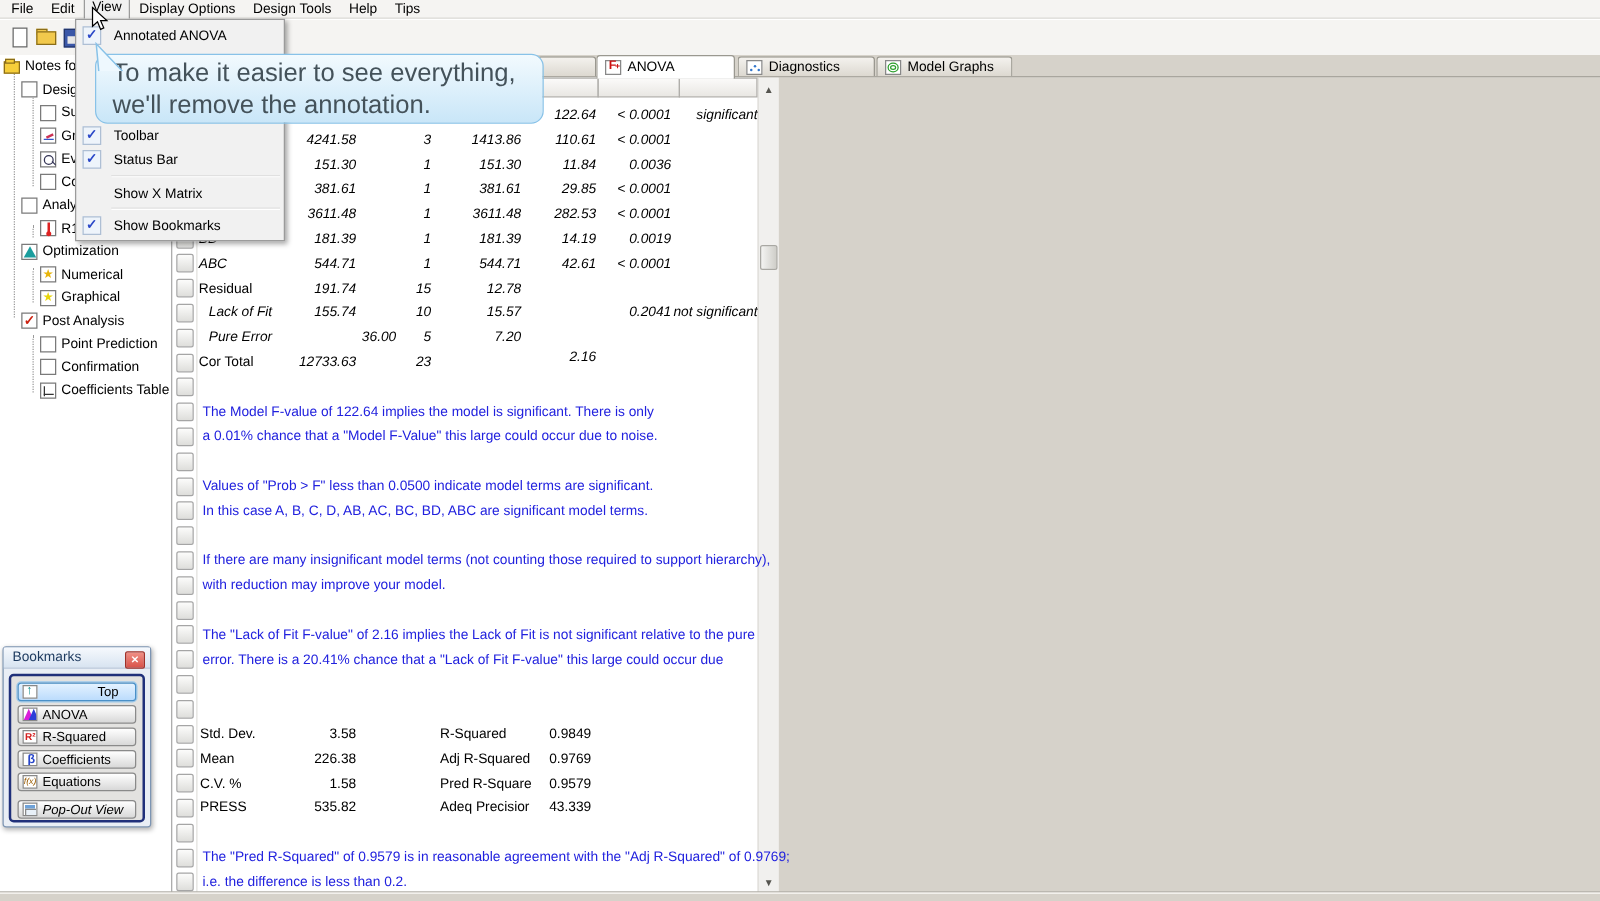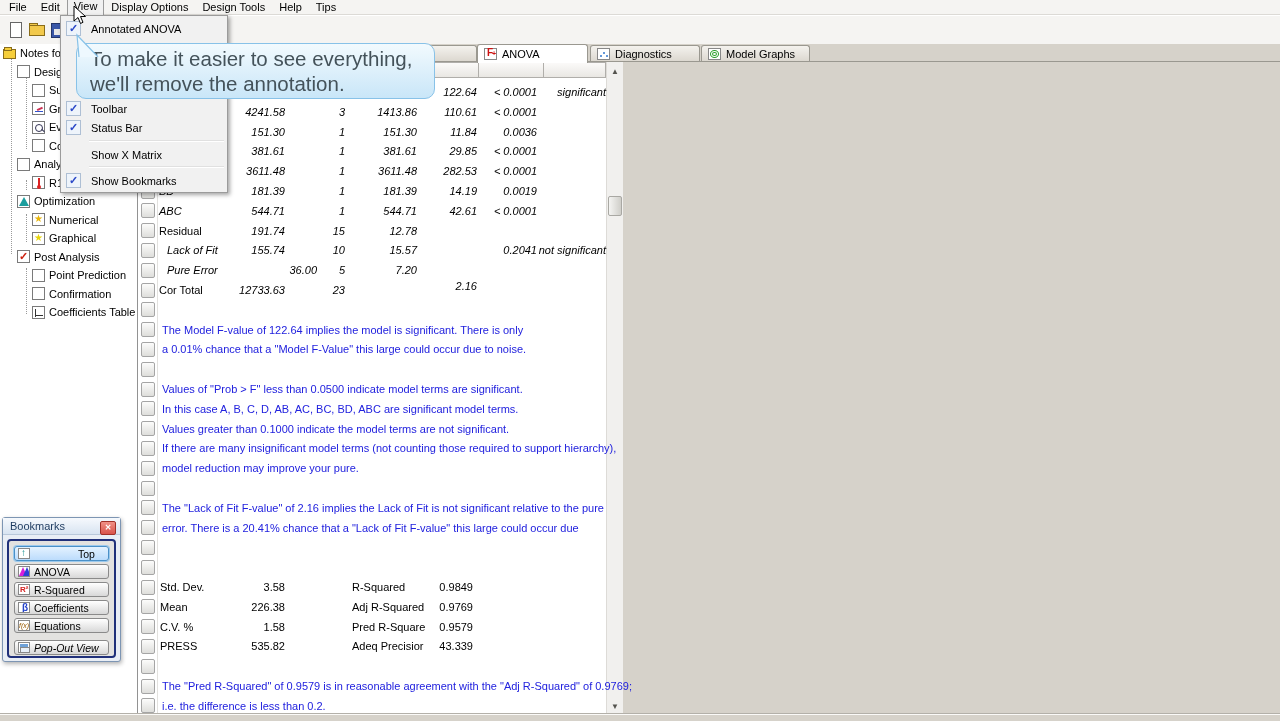--- a/index.html
+++ b/index.html
@@ -389,23 +389,22 @@
     <div class="cell abs num" style="top: 264.2px; left: 185px; width: 100px; margin-left: 32px;">36.00</div>
     <div class="cell abs num" style="top: 264.2px; left: 255px; width: 90px;">5</div>
     <div class="cell abs num" style="top: 264.2px; left: 327px; width: 90px;">7.20</div>
     <div class="cell abs " style="top: 284px; left: 159px; text-align: left;">Cor Total</div>
     <div class="cell abs num" style="top: 284px; left: 185px; width: 100px;">12733.63</div>
     <div class="cell abs num" style="top: 284px; left: 255px; width: 90px;">23</div>
     <div class="cell abs note" style="top: 323.6px; left: 162px; width: 440px; text-align: left;">The Model F-value of 122.64 implies the model is significant.  There is only</div>
     <div class="cell abs note" style="top: 343.4px; left: 162px; width: 440px; text-align: left;">a 0.01% chance that a "Model F-Value" this large could occur due to noise.</div>
     <div class="cell abs note" style="top: 383px; left: 162px; width: 440px; text-align: left;">Values of "Prob &gt; F" less than 0.0500 indicate model terms are significant.</div>
     <div class="cell abs note" style="top: 402.8px; left: 162px; width: 440px; text-align: left;">In this case A, B, C, D, AB, AC, BC, BD, ABC are significant model terms.</div>
-    <div class="cell abs note" style="top: 422.6px; left: 162px; width: 440px; text-align: left;">Values greater than 0.1000 indicate the model terms are not significant.</div>
     <div class="cell abs note" style="top: 442.4px; left: 162px; width: 440px; text-align: left;">If there are many insignificant model terms (not counting those required to support hierarchy),</div>
-    <div class="cell abs note" style="top: 462.2px; left: 162px; width: 440px; text-align: left;">model reduction may improve your pure.</div>
+    <div class="cell abs note" style="top: 462.2px; left: 162px; width: 440px; text-align: left;">with reduction may improve your model.</div>
     <div class="cell abs note" style="top: 501.8px; left: 162px; width: 440px; text-align: left;">The "Lack of Fit F-value" of 2.16 implies the Lack of Fit is not significant relative to the pure</div>
     <div class="cell abs note" style="top: 521.6px; left: 162px; width: 440px; text-align: left;">error.  There is a 20.41% chance that a "Lack of Fit F-value" this large could occur due</div>
     <div class="cell abs note" style="top: 680px; left: 162px; width: 440px; text-align: left;">The "Pred R-Squared" of 0.9579 is in reasonable agreement with the "Adj R-Squared" of 0.9769;</div>
     <div class="cell abs note" style="top: 699.8px; left: 162px; width: 440px; text-align: left;">i.e. the difference is less than 0.2.</div>
     <div class="cell abs " style="top: 581px; left: 160px; text-align: left;">Std. Dev.</div>
     <div class="cell abs " style="top: 581px; left: 195px; width: 90px; text-align: right;">3.58</div>
     <div class="cell abs " style="top: 581px; left: 352px; text-align: left;">R-Squared</div>
     <div class="cell abs " style="top: 581px; left: 383px; width: 90px; text-align: right;">0.9849</div>
     <div class="cell abs " style="top: 600.8px; left: 160px; text-align: left;">Mean</div>
     <div class="cell abs " style="top: 600.8px; left: 195px; width: 90px; text-align: right;">226.38</div>

